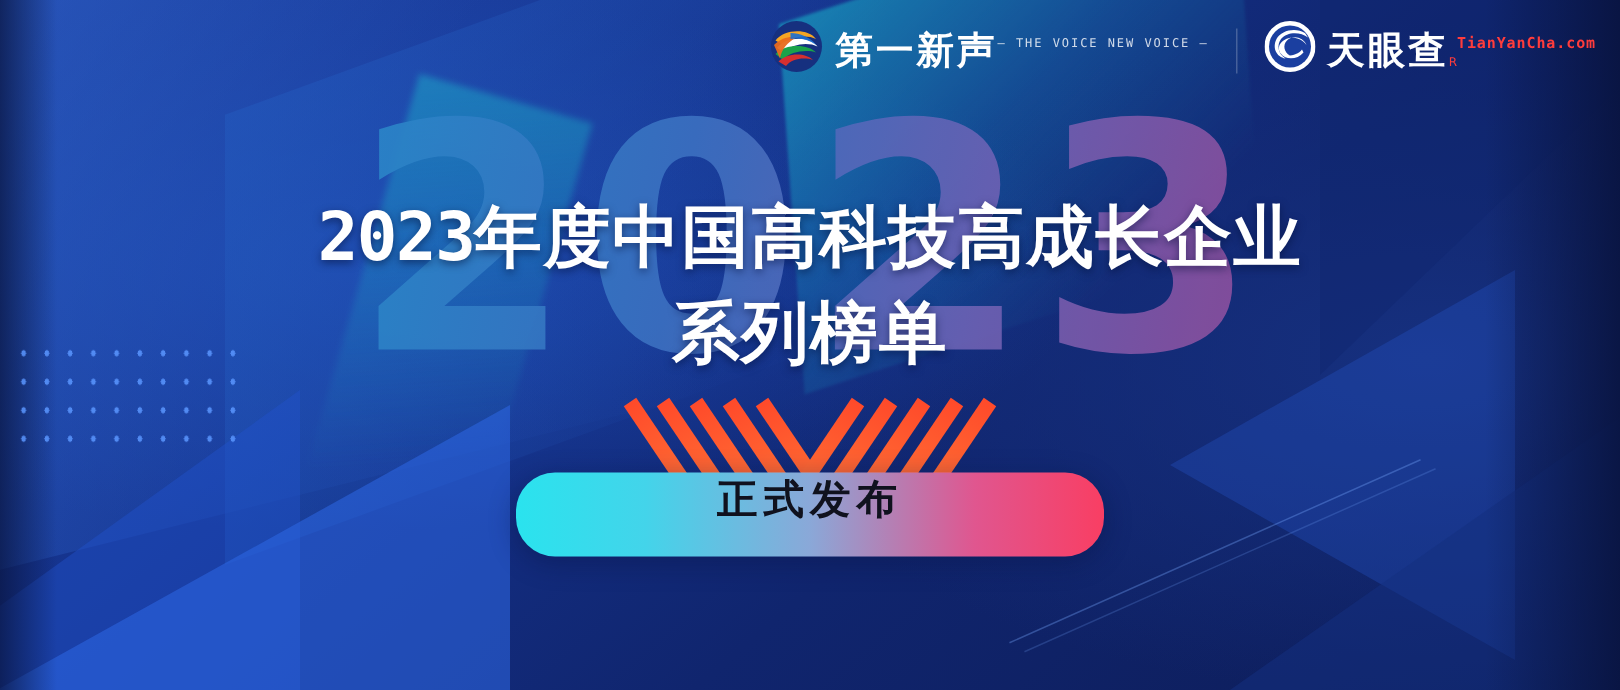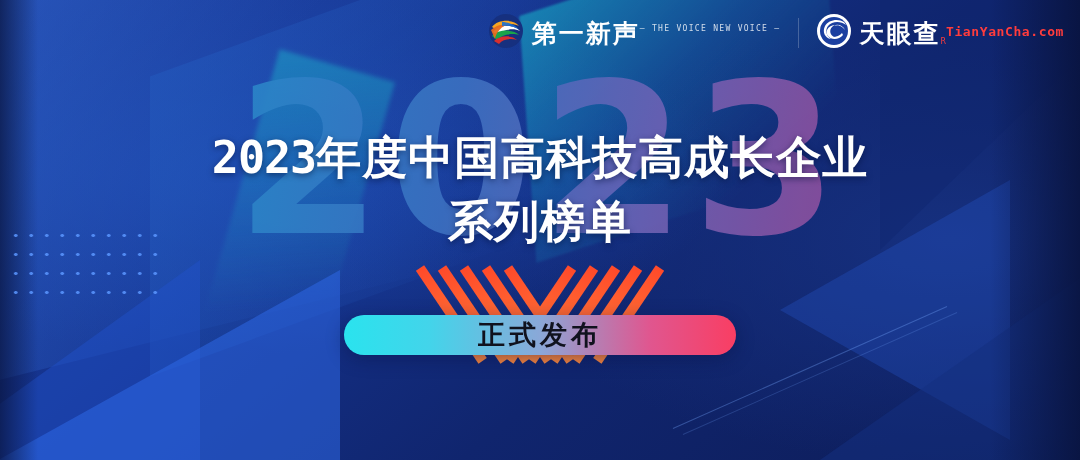--- a/index.html
+++ b/index.html
@@ -182,26 +182,25 @@
     letter-spacing: -1px;
   }
 
   
   .cta {
     position: absolute;
     left: 50%;
     top: 315px;
     transform: translateX(-50%);
     width: 392px;
-    height: 40px;
+    height: 56px;
     border-radius: 26px;
     background: linear-gradient(90deg, #2ae3ee 0%, #43d4ea 22%, #8aa8d8 50%, #e0568f 78%, #f93e63 100%);
     box-shadow: 0 4px 18px rgba(8,20,70,0.45);
     display: flex;
-    align-items: center;
     justify-content: center;
     cursor: pointer;
   }
   .cta-label {
     font-size: 27px;
     font-weight: bold;
     color: #10121e;
     letter-spacing: 4px;
     font-family: "DejaVu Sans", "Liberation Sans", sans-serif;
   }
@@ -237,21 +236,21 @@
     margin-top: 4px;
     color: rgba(255,255,255,0.8);
     font-size: 8px;
     letter-spacing: 1.3px;
     font-family: "DejaVu Sans Mono", "Liberation Mono", monospace;
     white-space: nowrap;
   }
   .logo-sub-red {
     margin-top: 4px;
     color: #ff3c3c;
-    font-size: 13px;
+    font-size: 10px;
     font-weight: bold;
     letter-spacing: 0.6px;
     font-family: "DejaVu Sans Mono", "Liberation Mono", monospace;
     white-space: nowrap;
   }
   .tm {
     color: #ff3c3c;
     font-size: 8px;
     vertical-align: super;
     font-family: "DejaVu Sans", sans-serif;

